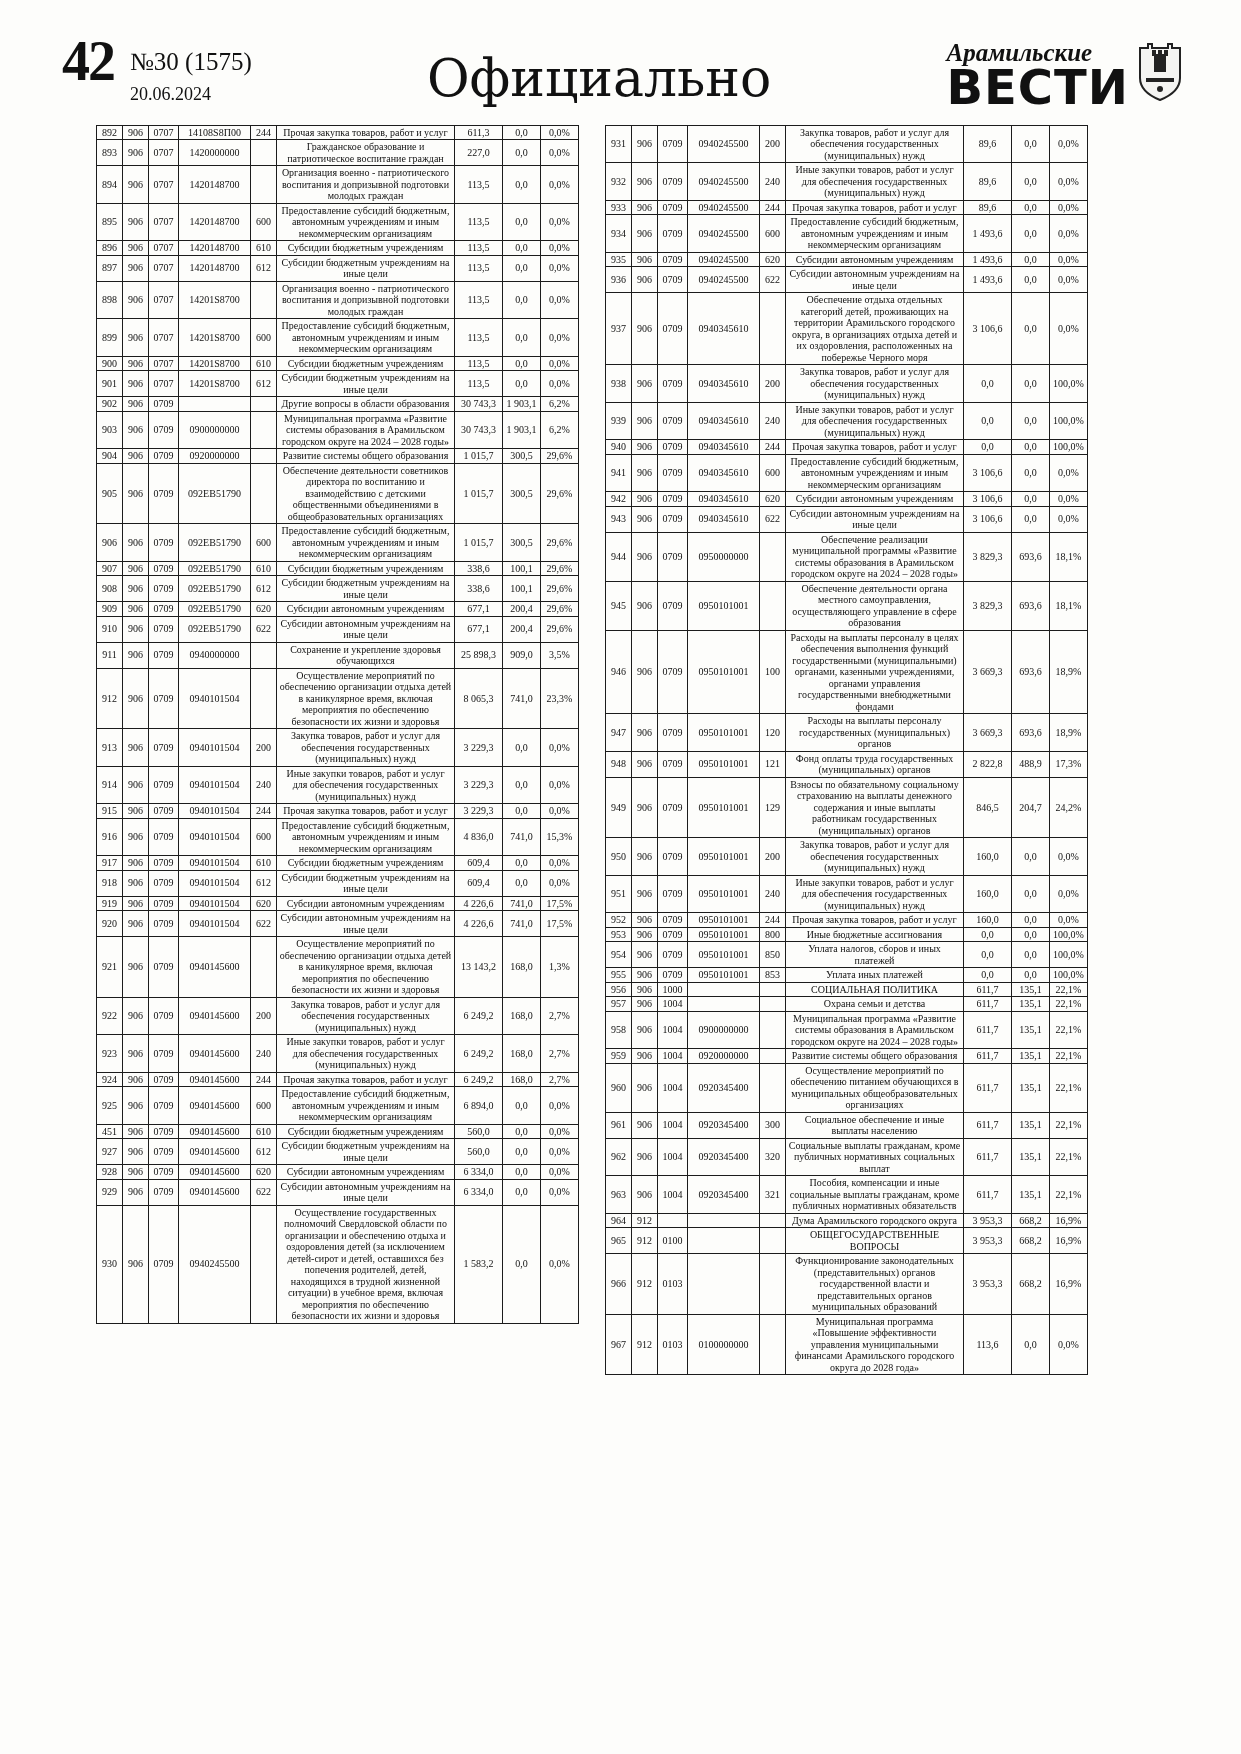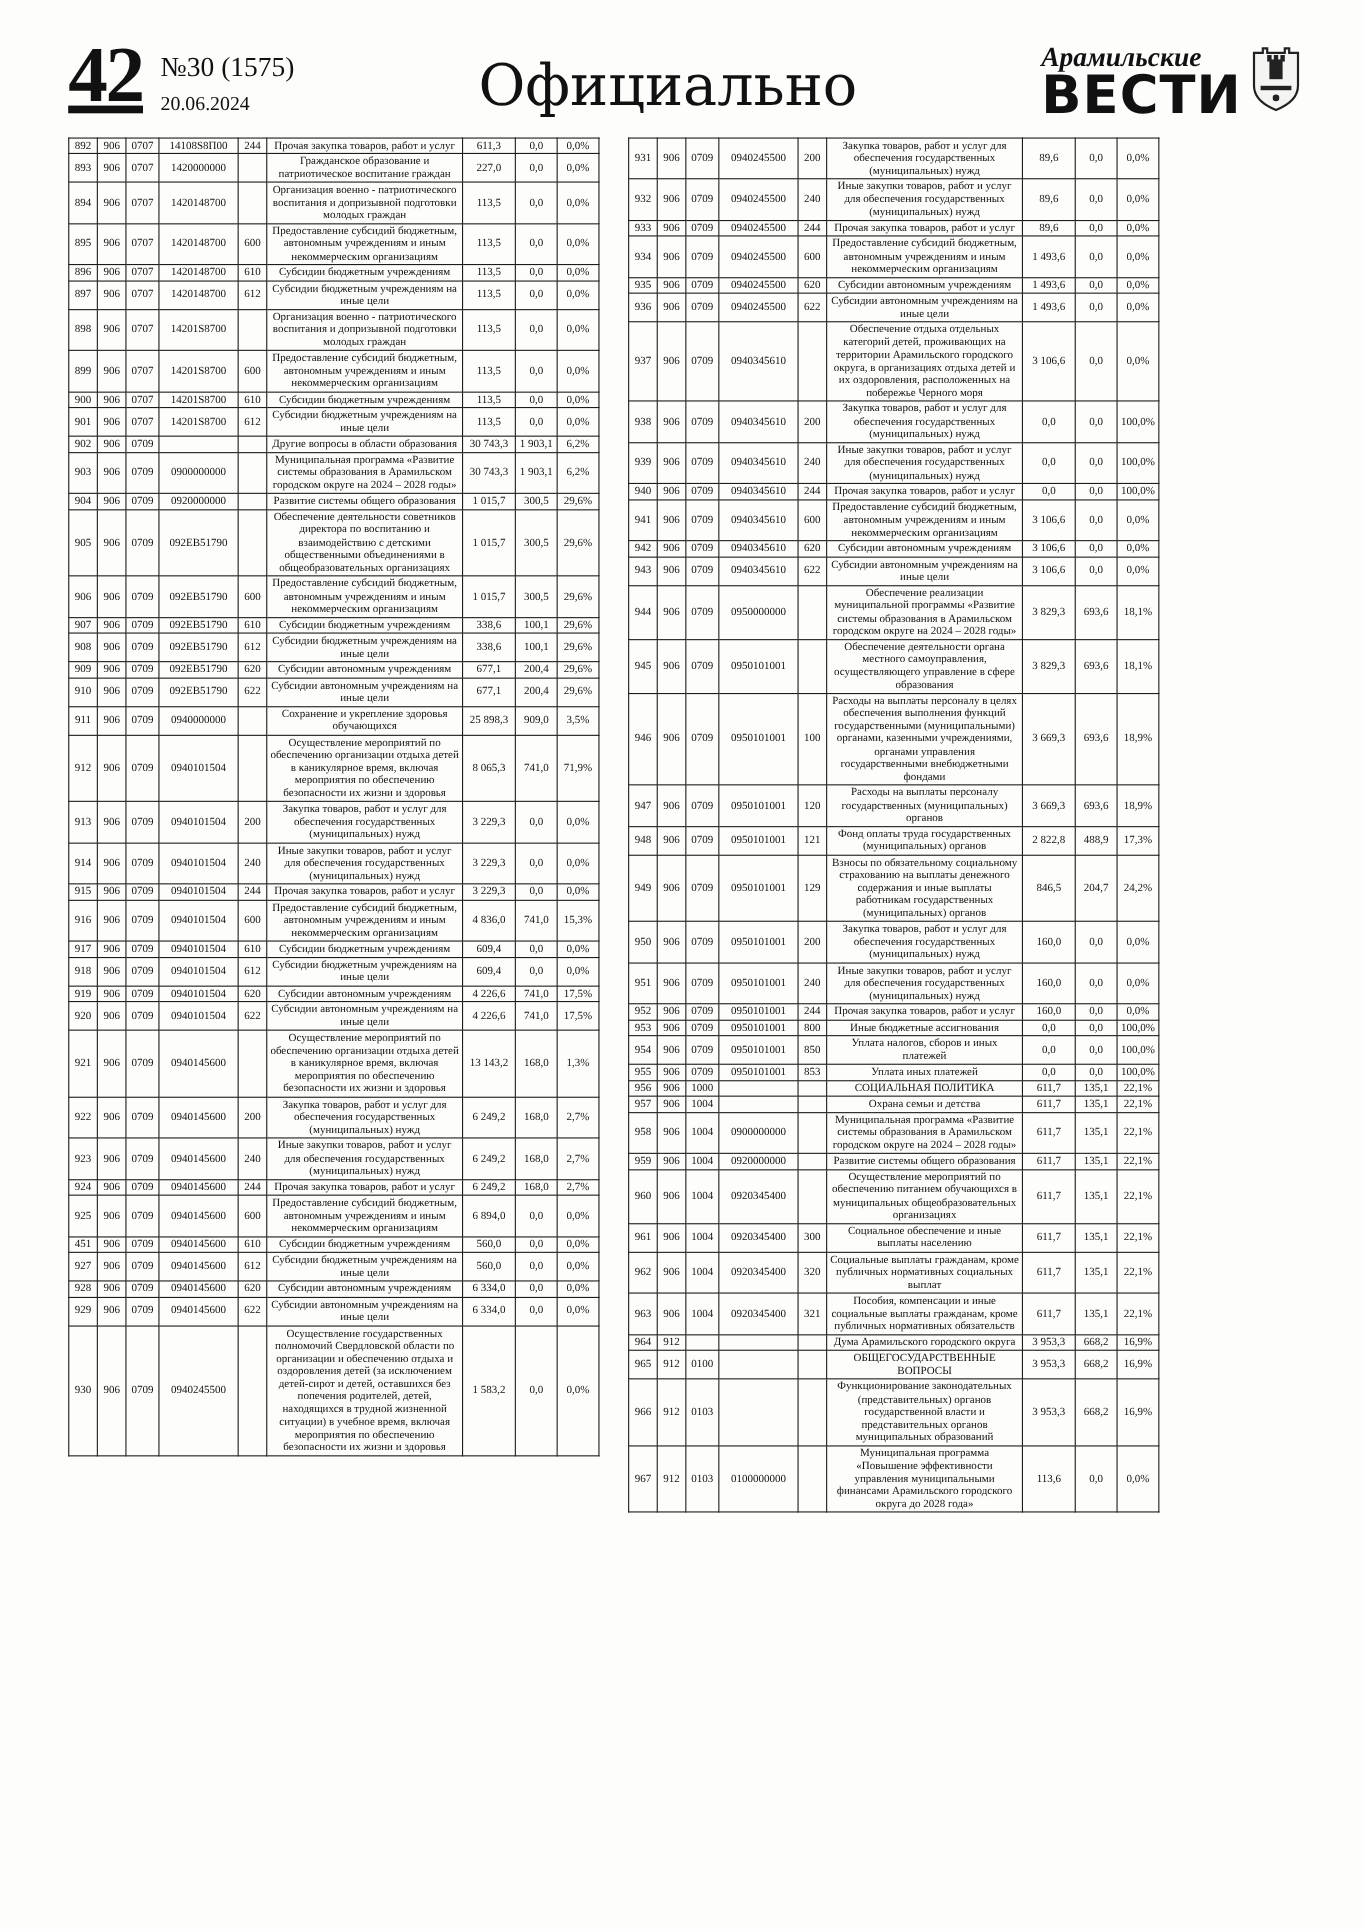--- a/index.html
+++ b/index.html
@@ -3,35 +3,35 @@
 <meta charset="utf-8">
 <style>
   html,body{margin:0;padding:0;background:#e8e8e8;}
   .page{
     width:1241px;height:1754px;background:#fdfdfb;margin:0 auto;
     position:relative;overflow:hidden;
     font-family:"Liberation Serif", serif;color:#111;
   }
   
   .masthead{display:flex;align-items:flex-start;padding:38px 58px 6px 62px;}
-  .pagenum{font-size:72px;font-weight:bold;line-height:0.85;letter-spacing:-2px;text-decoration:underline;}
+  .pagenum{font-size:56px;font-weight:bold;line-height:0.85;letter-spacing:-2px;}
   .issue-block{margin-left:16px;margin-top:10px;}
   .issue{font-size:25px;}
   .date{font-size:18px;margin-top:8px;}
   .section-title{
     flex:1;text-align:center;font-size:52px;line-height:1;
     margin-top:14px;font-family:"DejaVu Serif", serif;
   }
   .brand{display:flex;align-items:flex-start;margin-top:2px;}
   .brand-text{text-align:left;}
   .brand-top{font-size:25px;font-style:italic;font-weight:bold;line-height:1;}
   .brand-bottom{font-size:48px;font-weight:700;line-height:0.95;letter-spacing:1px;font-family:"DejaVu Sans", sans-serif;}
   .crest{margin-left:8px;margin-top:0;}
   
-  .columns{display:flex;gap:26px;padding:8px 0 0 62px;align-items:flex-start;}
+  .columns{display:flex;gap:26px;padding:8px 0 0 96px;align-items:flex-start;}
   table.budget{
     border-collapse:collapse;table-layout:fixed;width:482px;
     font-size:10px;line-height:1.15;
   }
   table.budget td{
     border:1px solid #1c1c1c;text-align:center;vertical-align:middle;
     padding:1px 2px;word-wrap:break-word;overflow:hidden;
   }
 </style>
 </head>
@@ -301,21 +301,21 @@
           </tr>
           <tr>
             <td>912</td>
             <td>906</td>
             <td>0709</td>
             <td>0940101504</td>
             <td></td>
             <td>Осуществление мероприятий по обеспечению организации отдыха детей в каникулярное время, включая мероприятия по обеспечению безопасности их жизни и здоровья</td>
             <td>8 065,3</td>
             <td>741,0</td>
-            <td>71,9%</td>
+            <td>23,3%</td>
           </tr>
           <tr>
             <td>913</td>
             <td>906</td>
             <td>0709</td>
             <td>0940101504</td>
             <td>200</td>
             <td>Закупка товаров, работ и услуг для обеспечения государственных (муниципальных) нужд</td>
             <td>3 229,3</td>
             <td>0,0</td>

